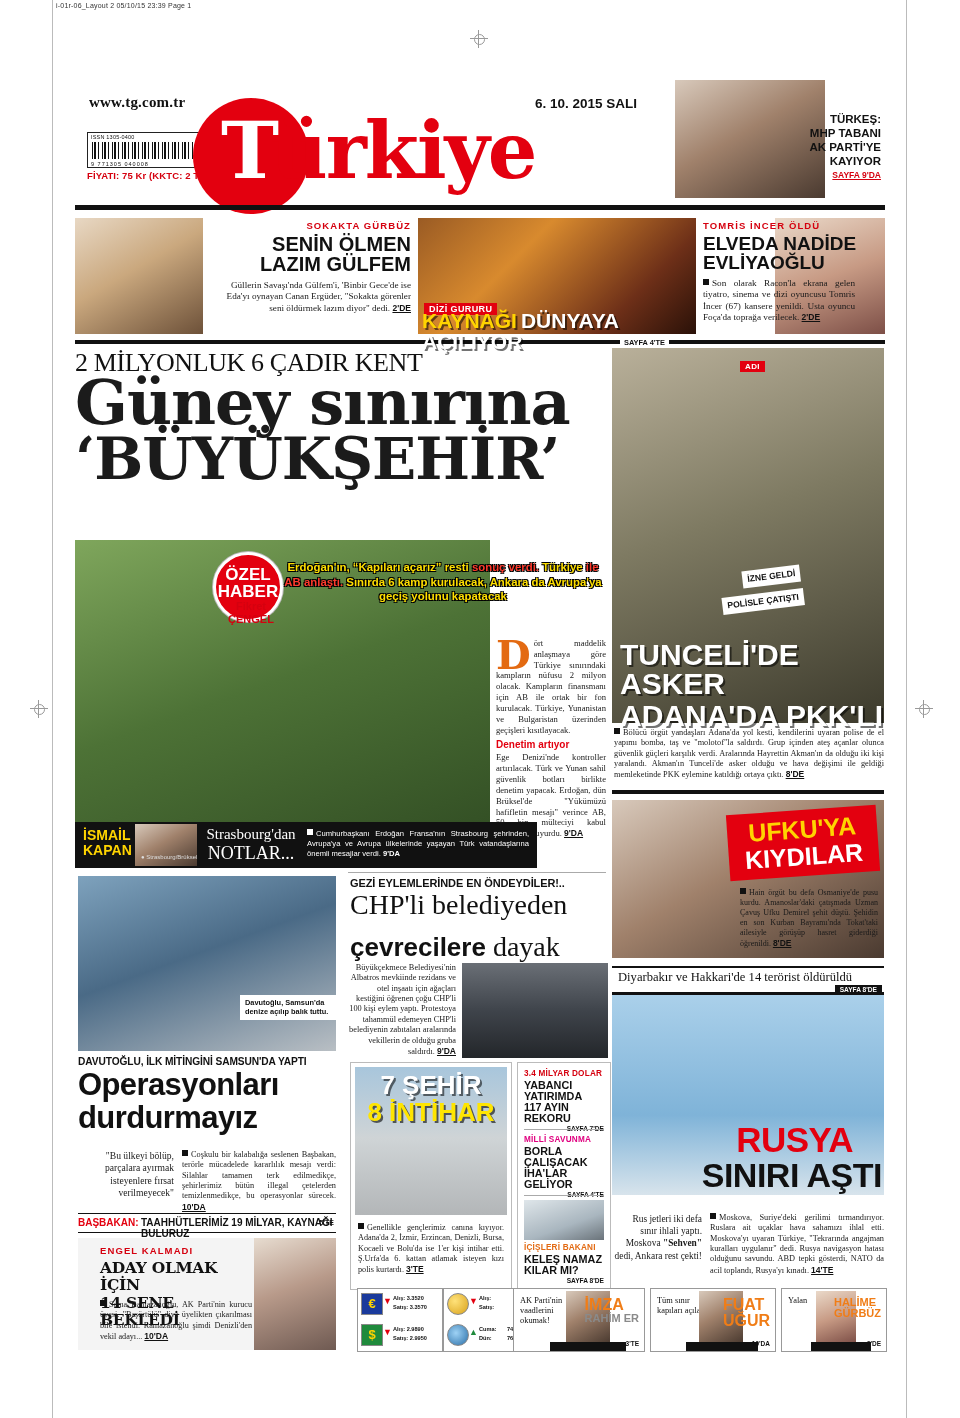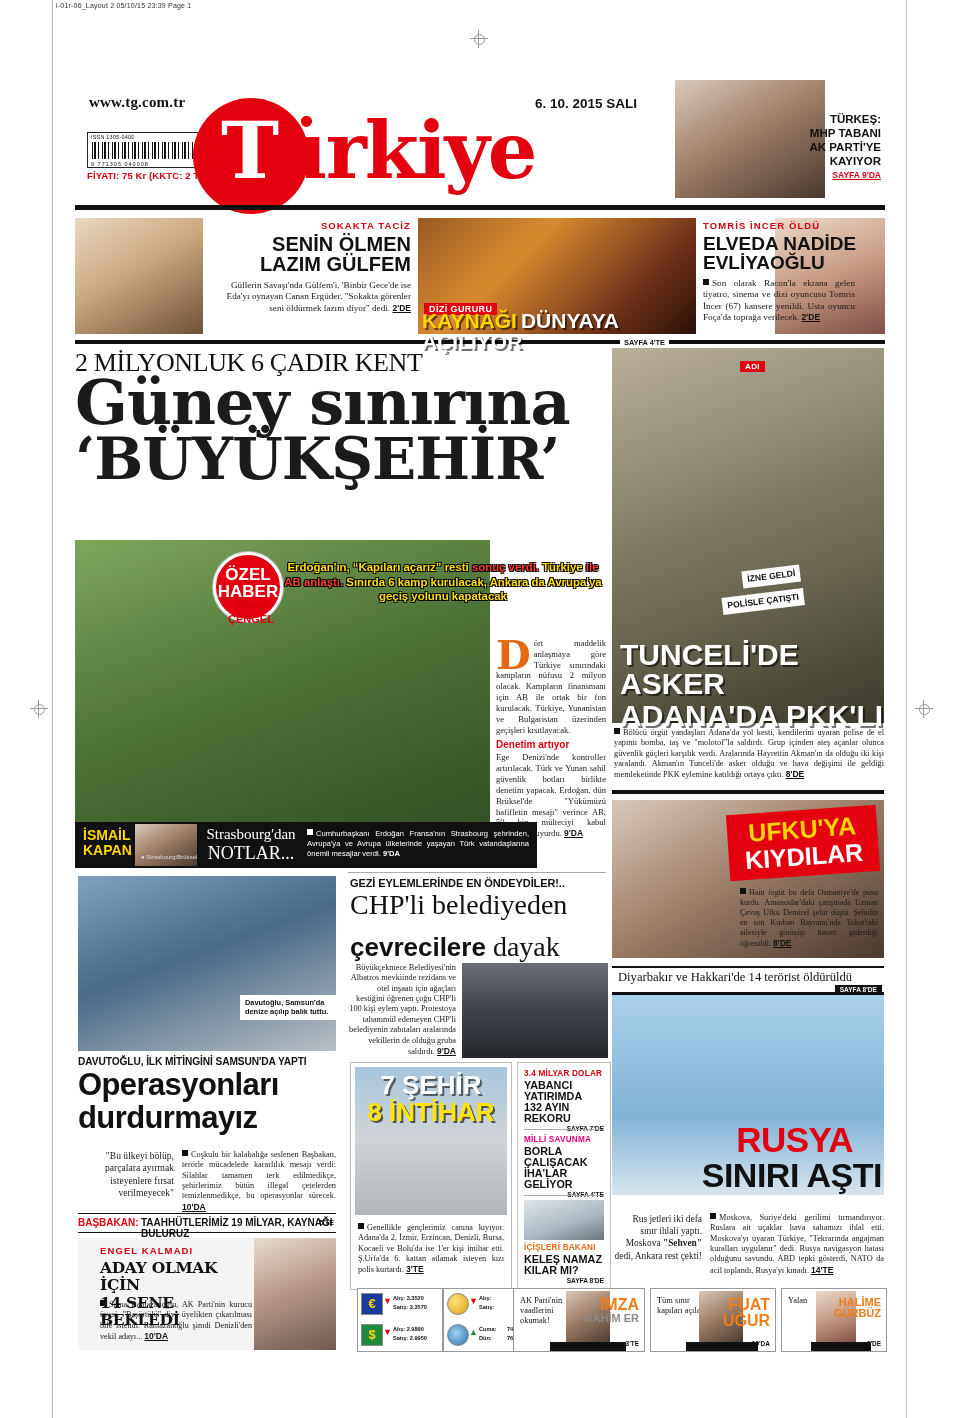--- a/index.html
+++ b/index.html
@@ -120,21 +120,21 @@
 
   
   .finbox{position:absolute;left:357px;top:1288px;width:84px;height:62px;border:1px solid #999;background:#fff;}
   .fincell{position:absolute;font-family:"Liberation Sans",sans-serif;font-size:5.6px;font-weight:700;color:#111;}
   .fintile{position:absolute;width:20px;height:20px;border:1px solid #888;}
   .arrow{font-size:9px;line-height:1;}
 
   .promo{position:absolute;border:1px solid #999;background:#fff;height:62px;}
   .promo .txt{position:absolute;left:6px;top:7px;width:56px;font-family:"Liberation Serif",serif;
               font-size:8.4px;line-height:1.2;color:#111;}
-  .promo .nm{position:absolute;right:5px;top:8px;text-align:right;
+  .promo .nm{position:absolute;right:5px;top:8px;text-align:left;
              font-family:"Liberation Sans",sans-serif;font-weight:700;color:#f07d17;line-height:1.0;}
   .promo .nm .b{font-size:16px;display:block;}
   .promo .nm .s{font-size:11px;display:block;color:#8a8a8a;}
   .promo .pgx{position:absolute;right:5px;bottom:4px;font-family:"Liberation Sans",sans-serif;
               font-weight:700;font-size:6.5px;color:#111;}
   .promo .plinth{position:absolute;left:28%;bottom:0;width:58%;height:9px;background:#111;}
 </style>
 </head>
 <body>
 
@@ -178,21 +178,21 @@
 KAYIYOR</span>
       <span class="pg">SAYFA 9'DA</span>
     </div>
   </div>
   <div class="mastrule"></div>
 
   <div class="strip">
 
     <div class="ph blond" style="position:absolute;left:0;top:4px;width:128px;height:116px;"></div>
     <div style="position:absolute;left:136px;top:6px;width:200px;text-align:right;">
-      <div class="kicker">SOKAKTA TACİZ</div>
+      <div class="kicker">SOKAKTA GÜRBÜZ</div>
       <div class="teaseHead" style="font-size:20px;margin-top:3px;">SENİN ÖLMEN</div>
       <div class="teaseHead" style="font-size:20px;">LAZIM GÜLFEM</div>
       <div class="body-s" style="margin-top:5px;text-align:right;">
         <span>Güllerin Savaşı'nda Gülfem'i, 'Binbir Gece'de ise Eda'yı oynayan Canan Ergüder, "Sokakta görenler seni öldürmek lazım diyor" dedi.</span>
         <span class="pg">2'DE</span>
       </div>
     </div>
 
     <div class="ph warm" style="position:absolute;left:343px;top:4px;width:278px;height:116px;"></div>
     <div style="position:absolute;left:349px;top:84px;">
@@ -360,21 +360,21 @@
       <span class="sq"></span><span>Genellikle gençlerimiz canına kıyıyor. Adana'da 2, İzmir, Erzincan, Denizli, Bursa, Kocaeli ve Bolu'da ise 1'er kişi intihar etti. Ş.Urfa'da 6. kattan atlamak isteyen kızı polis kurtardı.</span>
       <span class="pg">3'TE</span>
     </div>
   </div>
 
   <div class="blk" style="left:517px;top:1062px;width:92px;height:226px;border:1px solid #bbb;background:#fff;">
 
     <div style="position:absolute;left:6px;top:6px;width:80px;">
       <div class="kicker" style="font-size:8.2px;letter-spacing:.2px;">3.4 MİLYAR DOLAR</div>
       <div class="sansHead" style="font-size:10.8px;margin-top:2px;">YABANCI YATIRIMDA</div>
-      <div class="sansHead" style="font-size:10.8px;">132 AYIN REKORU</div>
+      <div class="sansHead" style="font-size:10.8px;">117 AYIN REKORU</div>
       <div style="text-align:right;font-family:'Liberation Sans',sans-serif;font-weight:700;font-size:6.6px;margin-top:1px;">SAYFA 7'DE</div>
     </div>
     <div class="thin" style="left:6px;top:66px;width:80px;"></div>
 
     <div style="position:absolute;left:6px;top:72px;width:80px;">
       <div class="kicker" style="font-size:8.2px;color:#e0007f;letter-spacing:.2px;">MİLLİ SAVUNMA</div>
       <div class="sansHead" style="font-size:10.8px;margin-top:2px;">BORLA ÇALIŞACAK</div>
       <div class="sansHead" style="font-size:10.8px;">İHA'LAR GELİYOR</div>
       <div style="text-align:right;font-family:'Liberation Sans',sans-serif;font-weight:700;font-size:6.6px;margin-top:1px;">SAYFA 4'TE</div>
     </div>

